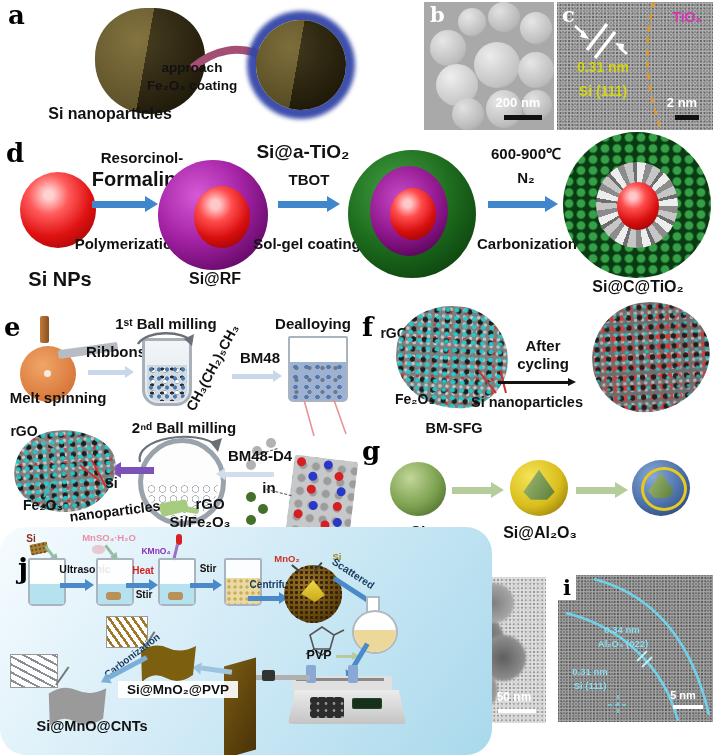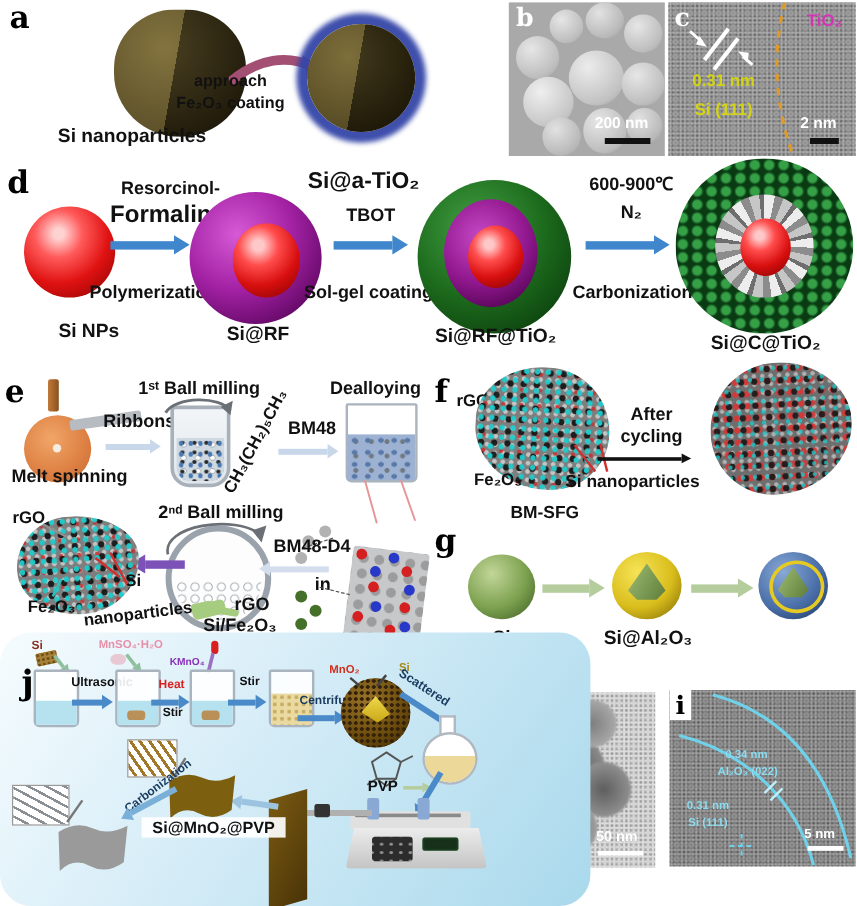--- a/index.html
+++ b/index.html
@@ -91,21 +91,21 @@
     </svg>
     <div class="t" style="left:12px;top:58px;width:68px;font-size:14px;color:#d4d414;">0.31 nm</div>
     <div class="t" style="left:12px;top:82px;width:68px;font-size:14px;color:#d4d414;">Si (111)</div>
     <div class="t" style="right:4px;left:auto;top:8px;width:44px;font-size:14px;color:#d633b8;">TiO₂</div>
     <div class="t" style="right:8px;left:auto;top:94px;width:46px;font-size:13px;color:#fff;">2 nm</div>
     <div style="position:absolute;right:14px;top:113px;width:24px;height:5px;background:#111;"></div>
   </div>
 
   <div class="pl" style="left:6px;top:138px;font-size:26px;">d</div>
   <div class="sph" style="left:20px;top:172px;width:76px;height:76px;background:radial-gradient(circle at 38% 30%, #ffd2d2 0 6%, #ff5a5a 28%, #e01212 58%, #850000);"></div>
-  <div class="t" style="left:32px;top:268px;width:84px;font-size:16px;">Si NPs</div>
+  <div class="t" style="left:18px;top:268px;width:84px;font-size:20px;">Si NPs</div>
   <div class="ar" style="left:92px;top:196px;width:66px;">
       <i></i>
       <b></b>
     </div>
   <div class="t" style="left:84px;top:150px;width:116px;font-size:15px;">Resorcinol-</div>
   <div class="t" style="left:84px;top:168px;width:100px;font-size:20px;">Formalin</div>
   <div class="t" style="left:60px;top:236px;width:136px;font-size:15px;">Polymerization</div>
   <div class="sph" style="left:158px;top:160px;width:110px;height:110px;background:radial-gradient(circle at 36% 32%, #d65ad6, #a322a4 45%, #560359 88%);">
     <div class="sph" style="left:36px;top:26px;width:56px;height:62px;background:radial-gradient(circle at 38% 30%, #ffc8c8 0 8%, #ff4c4c 30%, #d80f0f 60%, #7e0000);"></div>
   </div>
@@ -113,21 +113,20 @@
   <div class="ar" style="left:278px;top:196px;width:62px;">
       <i></i>
       <b></b>
     </div>
   <div class="t" style="left:278px;top:172px;width:62px;font-size:15px;">TBOT</div>
   <div class="t" style="left:242px;top:236px;width:130px;font-size:15px;">Sol-gel coating</div>
   <div class="sph" style="left:348px;top:150px;width:128px;height:128px;background:radial-gradient(circle at 38% 32%, #43a143, #1d6b1d 48%, #093b0b 90%);">
     <div class="sph" style="left:22px;top:16px;width:78px;height:90px;background:radial-gradient(circle at 40% 35%, #c64ac6, #92188f 50%, #4c014e 90%);"></div>
     <div class="sph" style="left:42px;top:38px;width:46px;height:52px;background:radial-gradient(circle at 38% 30%, #ffc8c8 0 8%, #ff4c4c 30%, #d80f0f 60%, #7e0000);"></div>
   </div>
-  <div class="t" style="left:348px;top:272px;width:130px;font-size:16px;">Si@RF@TiO₂</div>
   <div class="ar" style="left:488px;top:196px;width:70px;">
       <i></i>
       <b></b>
     </div>
   <div class="t" style="left:478px;top:146px;width:96px;font-size:15px;">600-900℃</div>
   <div class="t" style="left:504px;top:170px;width:44px;font-size:15px;">N₂</div>
   <div class="t" style="left:470px;top:236px;width:114px;font-size:15px;">Carbonization</div>
   <div class="sph beads" style="left:563px;top:132px;width:148px;height:146px;">
     <div class="sph" style="left:33px;top:30px;width:82px;height:86px;background:repeating-conic-gradient(#ededed 0 12deg, #8c8c8c 12deg 22deg, #c6c6c6 22deg 34deg, #6e6e6e 34deg 40deg);"></div>
     <div class="sph" style="left:54px;top:50px;width:42px;height:48px;background:radial-gradient(circle at 38% 30%, #ffc8c8 0 8%, #ff4c4c 30%, #d80f0f 60%, #7e0000);"></div>
@@ -421,14 +420,15 @@
       <i></i>
       <b></b>
     </div>
 
   <svg style="left:44px;top:684px;" width="66" height="46" viewBox="0 0 60 44">
     <path d="M3,9 Q17,0 30,6 T58,4 L55,33 Q41,43 28,36 T4,40 Z" fill="#9a9a9a"></path>
   </svg>
   <div style="position:absolute;left:10px;top:654px;width:46px;height:32px;background:#fff;border:1.5px solid #999;
        background-image:repeating-linear-gradient(28deg, transparent 0 5px, #8a8f94 5px 7px);"></div>
   <div class="ln" style="left:56px;top:684px;width:22px;background:#777;transform:rotate(-55deg);"></div>
+  <div class="t" style="left:22px;top:718px;width:140px;font-size:14.5px;">Si@MnO@CNTs</div>
 
 </div>
 
 </body></html>

